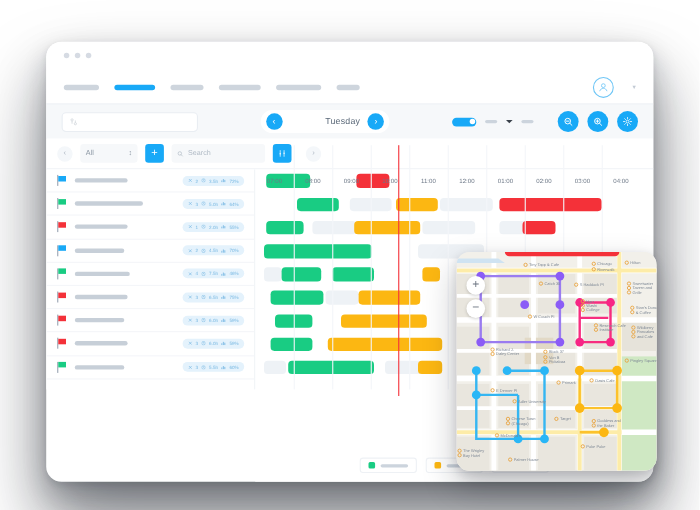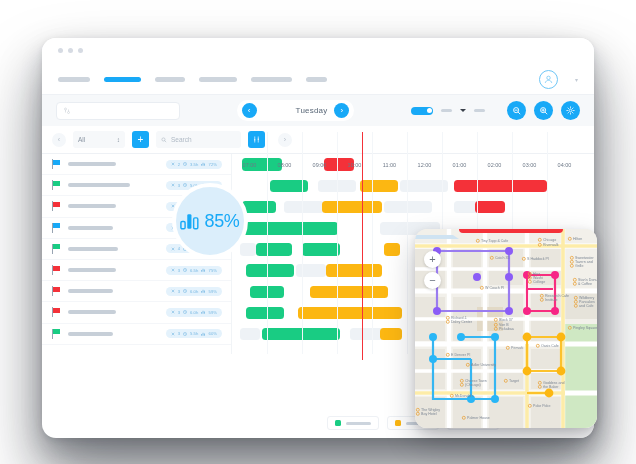--- a/index.html
+++ b/index.html
@@ -606,28 +606,20 @@
           <span class="lg-sq" style="background:#fcb712"></span>
           <span class="lg-bar"></span>
         </div>
         <div class="lg-item">
           <span class="lg-sq" style="background:#f43139"></span>
           <span class="lg-bar"></span>
         </div>
       </div>
   </div>
 
-  <div class="badge85">
-    <svg width="20" height="17" viewBox="0 0 22 18">
-      <rect x="1" y="9" width="4.6" height="8" rx="1.4" fill="none" stroke="#18a9f7" stroke-width="1.6"></rect>
-      <rect x="8" y="1" width="4.6" height="16" rx="1.4" fill="#18a9f7"></rect>
-      <rect x="15" y="5" width="4.6" height="12" rx="1.4" fill="none" stroke="#18a9f7" stroke-width="1.6"></rect>
-    </svg>
-    <span class="pct">85%</span>
-  </div>
 
   <div class="mapcard">
     <svg class="mapsvg" viewBox="0 0 182 199">
       <rect width="182" height="199" fill="#f2f0ea"></rect>
 
       <g fill="#e9e6de">
         <rect x="0" y="20" width="30" height="40"></rect>
           <rect x="38" y="20" width="28" height="40"></rect>
         <rect x="74" y="20" width="34" height="36"></rect>
           <rect x="116" y="20" width="30" height="36"></rect>

